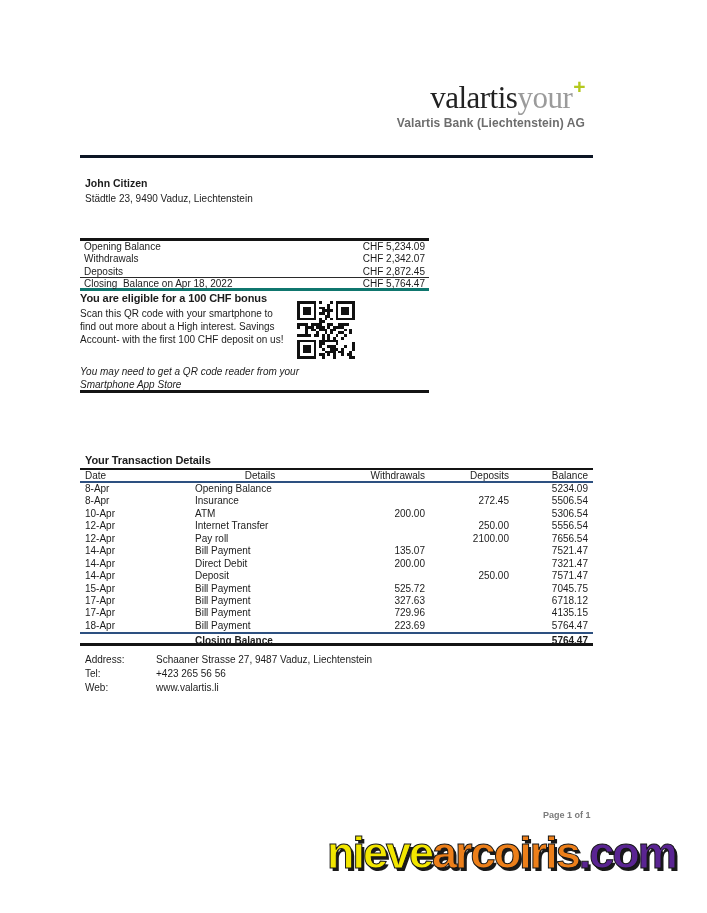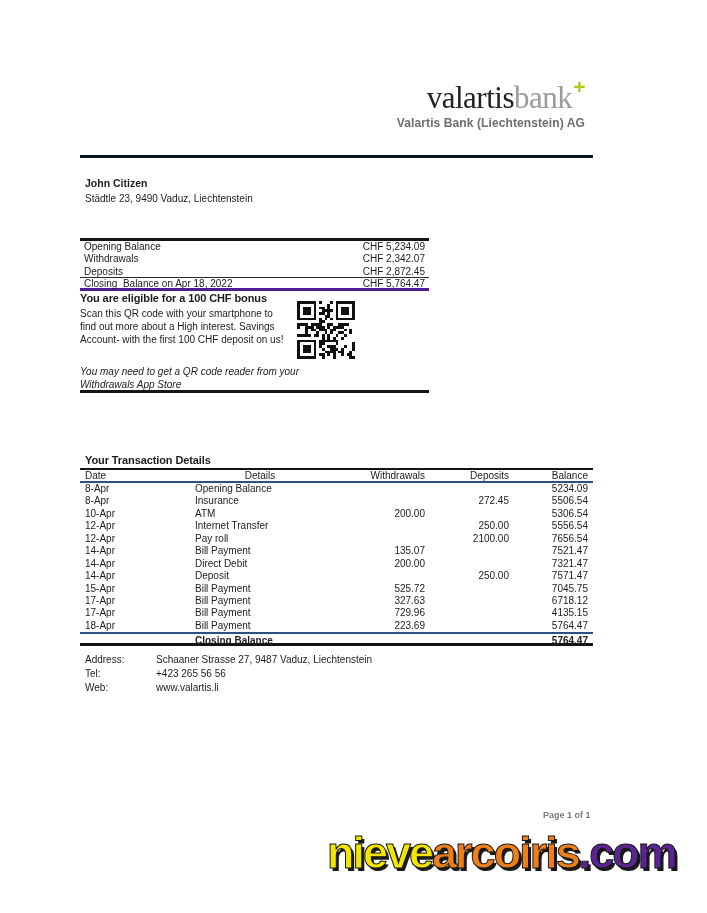--- a/index.html
+++ b/index.html
@@ -25,21 +25,21 @@
   
   .customer { position:absolute; left:85px; top:177px; font-size:10px; }
   .customer-name { font-weight:bold; font-size:10.5px; }
   .customer-address { margin-top:4px;text-align:center; }
 
   
   .summary { position:absolute; left:80px; top:238px; width:349px; border-top:3px solid #141414; }
   .summary-row { display:flex; justify-content:space-between; font-size:10px; height:12.4px; line-height:12.4px; padding:0 4px; }
   .summary-row .lbl { white-space:pre; }
   .summary-row.last-plain { border-bottom:1.5px solid #2a2a2a; }
-  .summary-row.closing { border-bottom:3px solid #4c1d95;justify-content:space-between; }
+  .summary-row.closing { border-bottom:3px solid #0f766e;justify-content:space-between; }
 
   
   .promo { position:absolute; left:80px; top:292px; width:349px; height:101px; border-bottom:3px solid #141414; }
   .promo-heading { font-weight:bold; font-size:11px; line-height:13px; letter-spacing:-0.1px; }
   .promo-body { width:208px; font-size:10px; line-height:13px; margin-top:2px; }
   .promo-note { font-style:italic; font-size:10px; line-height:12.5px; width:240px; position:absolute; left:0; top:74px; }
   .qr-box { position:absolute; left:217px; top:9px; width:58px; height:58px; }
   .qr-box svg { width:58px; height:58px; display:block; }
 
   
@@ -71,21 +71,21 @@
     letter-spacing:-2px; white-space:nowrap; line-height:48px;
     -webkit-text-stroke:1px #151515;
     text-shadow:2.5px 2.5px 0 #1a1a1a; }
 </style>
 </head>
 <body>
 
 <div class="page">
 
   <div class="logo-block">
-    <div class="logo-line"><span class="logo-primary">valartis</span><span class="logo-secondary">bank</span><span class="logo-plus">+</span></div>
+    <div class="logo-line"><span class="logo-primary">valartis</span><span class="logo-secondary">your</span><span class="logo-plus">+</span></div>
     <div class="logo-subtitle">Valartis Bank (Liechtenstein) AG</div>
   </div>
 
   <div class="top-band"></div>
 
   <div class="customer">
     <div class="customer-name">John Citizen</div>
     <div class="customer-address">Städtle 23, 9490 Vaduz, Liechtenstein</div>
   </div>
 
@@ -331,21 +331,21 @@
             <rect x="4" y="20" width="1" height="1"></rect>
             <rect x="5" y="20" width="1" height="1"></rect>
             <rect x="6" y="20" width="1" height="1"></rect>
             <rect x="9" y="20" width="1" height="1"></rect>
             <rect x="13" y="20" width="1" height="1"></rect>
             <rect x="19" y="20" width="1" height="1"></rect>
             <rect x="20" y="20" width="1" height="1"></rect>
           </g>
         </svg>
       </div>
-    <div class="promo-note">You may need to get a QR code reader from your Withdrawals App Store</div>
+    <div class="promo-note">You may need to get a QR code reader from your Smartphone App Store</div>
   </div>
 
   <div class="txn">
     <div class="txn-title">Your Transaction Details</div>
     <div class="txn-title-rule"></div>
     <div class="txn-grid-row txn-header">
       <span class="c-date">Date</span>
       <span class="c-details">Details</span>
       <span class="c-with">Withdrawals</span>
       <span class="c-dep">Deposits</span>

